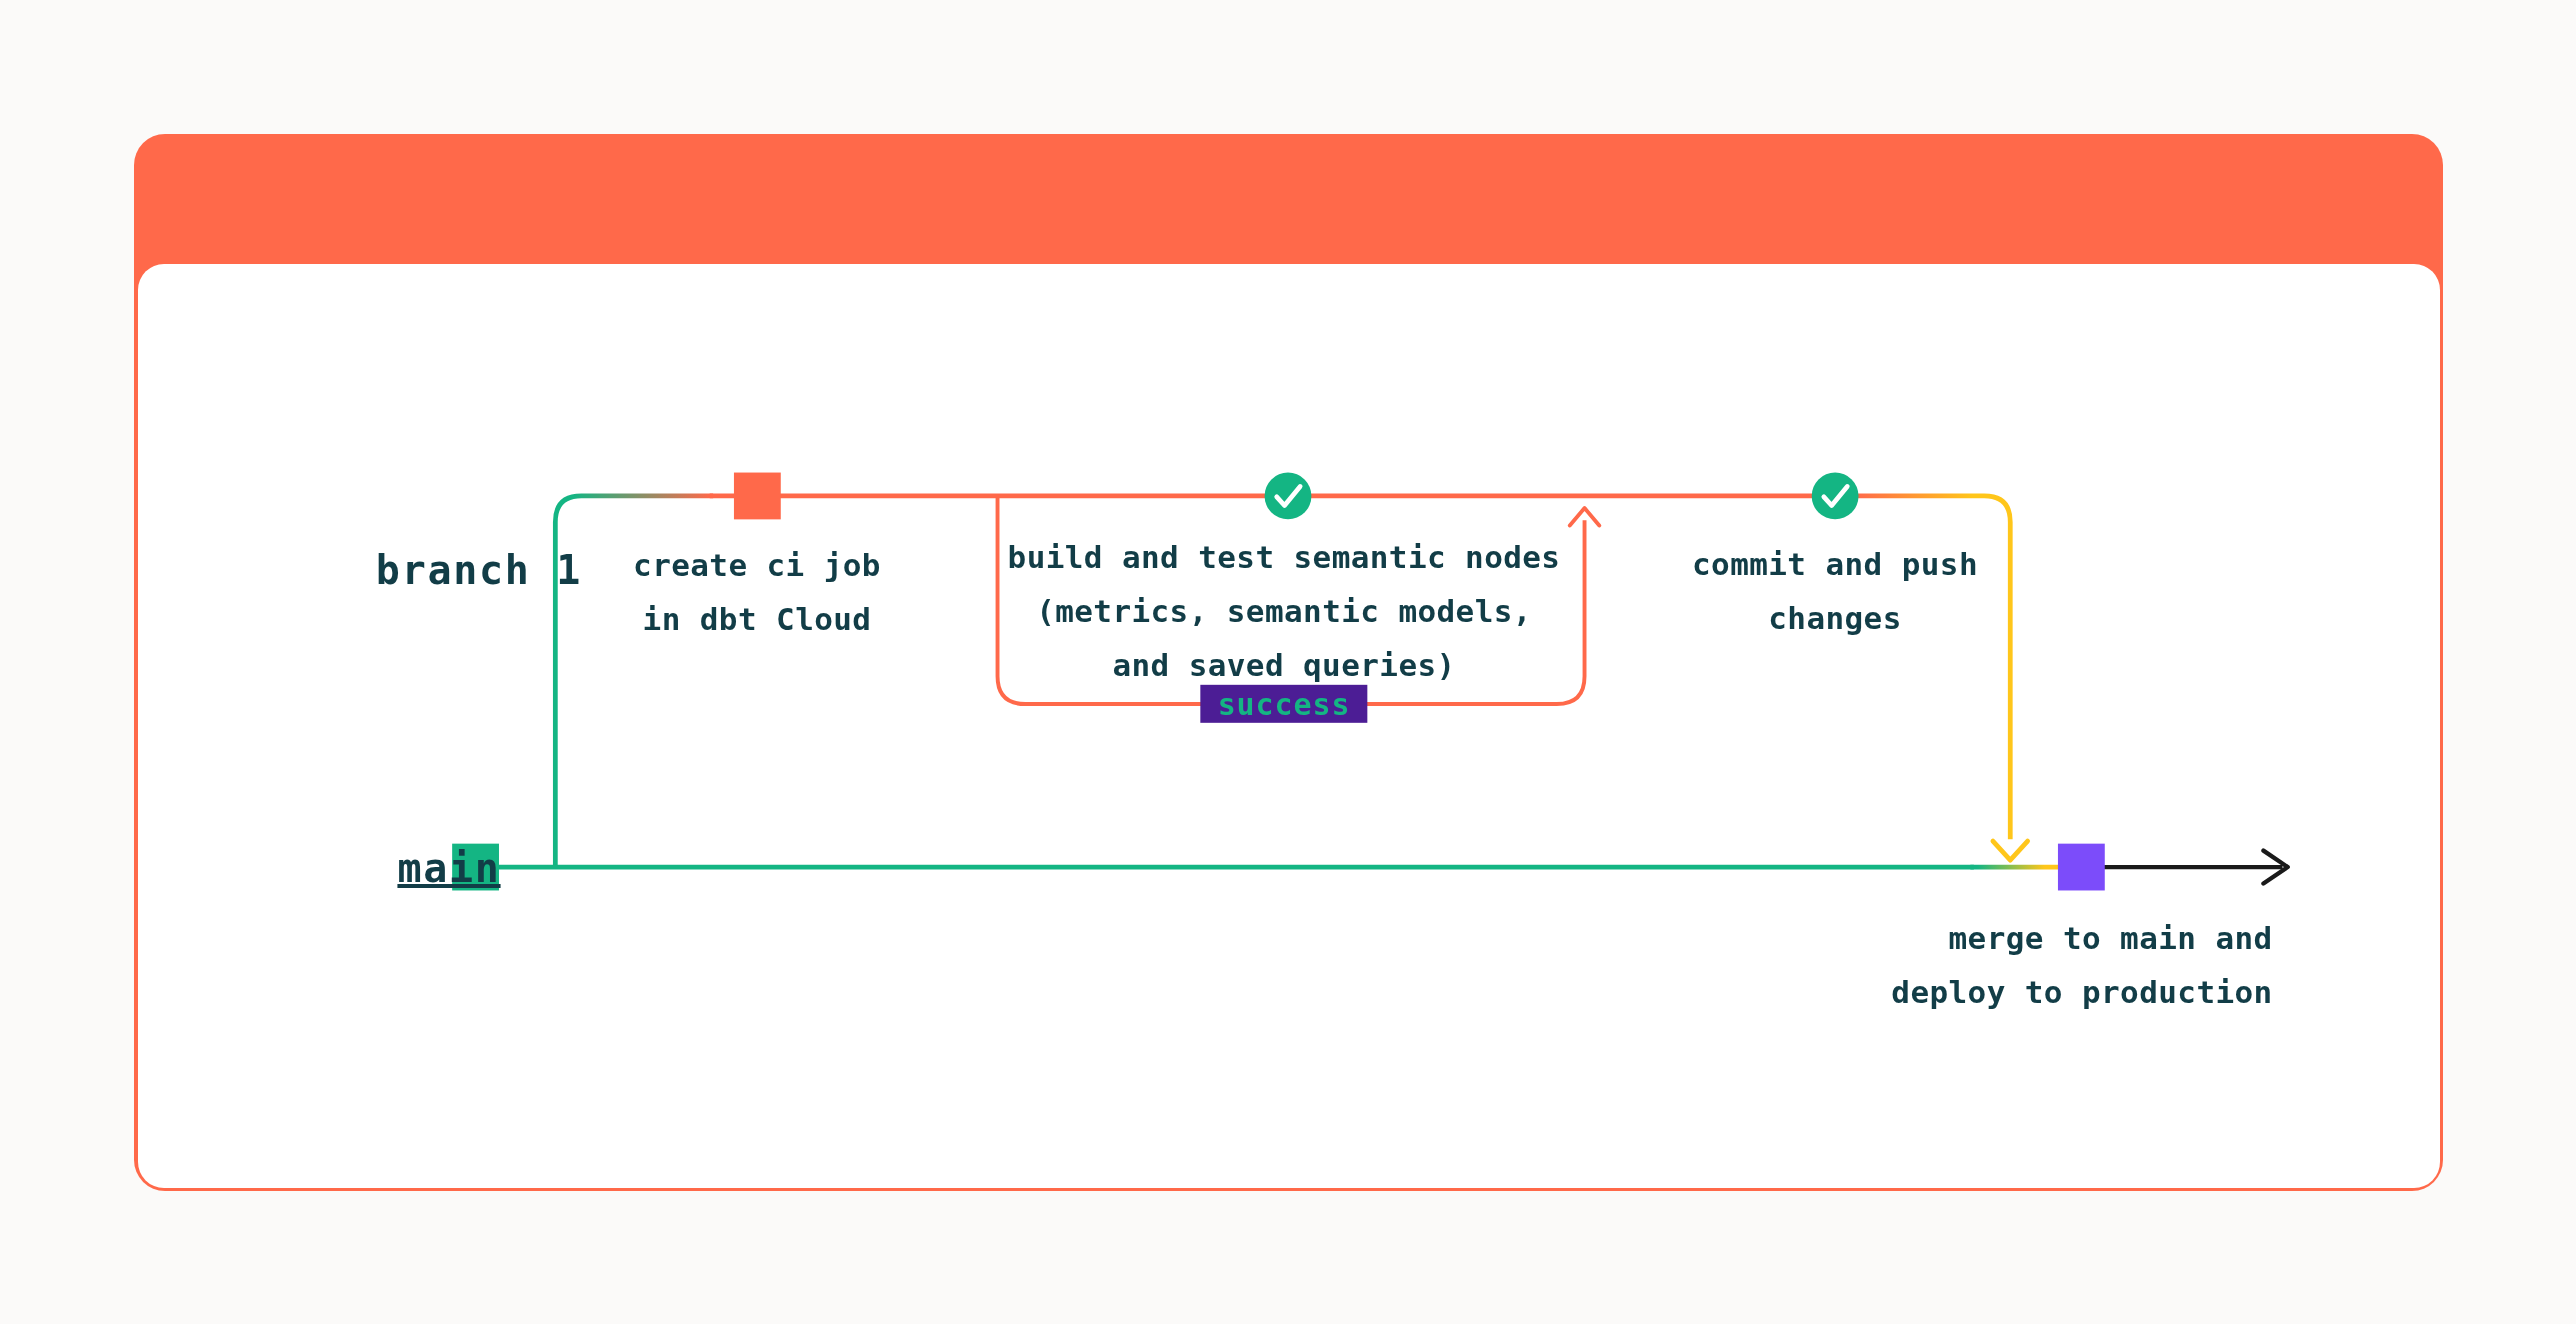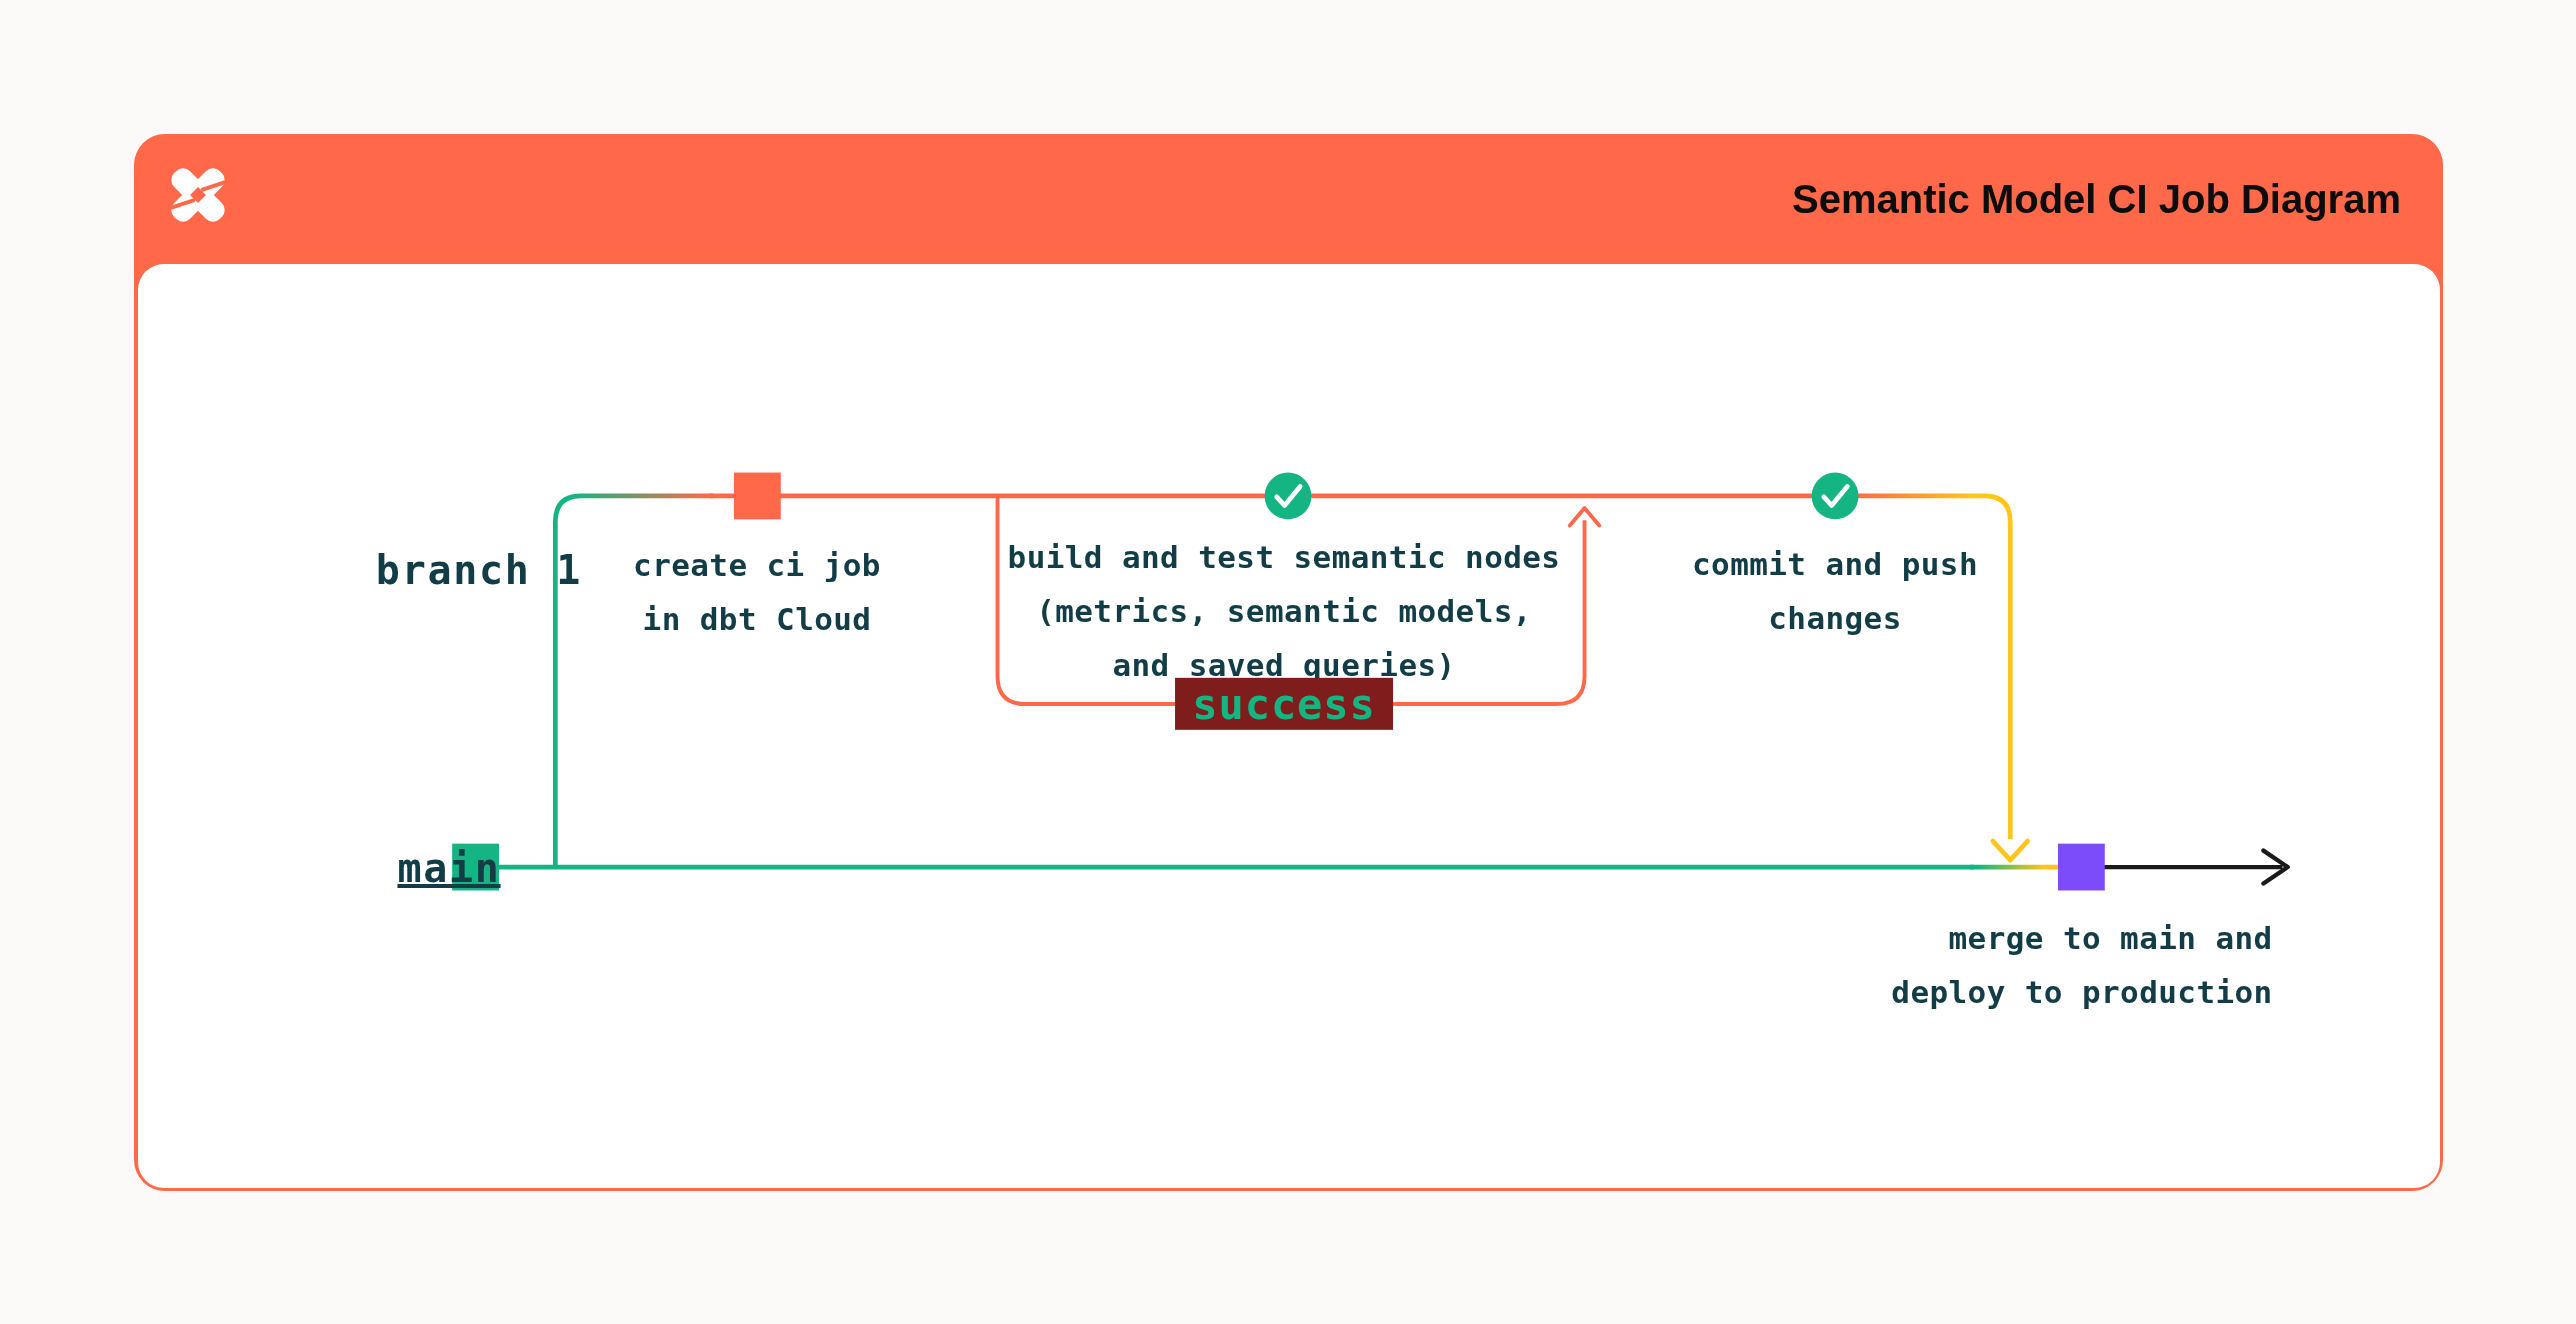--- a/index.html
+++ b/index.html
@@ -59,46 +59,31 @@
     position: absolute;
     transform: translate(-50%, -50%);
     text-align: center;
     color: #123D47;
     font-weight: bold;
     white-space: pre-line;
   }
   .lbl-branch { font-size: 40px; letter-spacing: 1.7px; margin-left: 48px; }
   .lbl-node   { font-size: 31px; line-height: 54px; letter-spacing: 0.4px; }
   .lbl-success {
-    font-size: 42px;
+    font-size: 30px;
     color: #14B583;
-    background: #7f1d1d;
+    background: #4c1d95;
     padding: 1.7px 17.3px;
     letter-spacing: 0.9px;
   }
 </style>
 </head>
 <body>
 
 <div class="card">
-  <div class="card-header">
-
-    <svg class="logo" viewBox="0 0 100 100">
-      <g transform="rotate(45 50 50)">
-        <rect x="33" y="1" width="34" height="98" rx="15" fill="#FFFFFF"></rect>
-        <rect x="1" y="33" width="98" height="34" rx="15" fill="#FFFFFF"></rect>
-      </g>
-      <g>
-        <path d="M57,42 L90,31" stroke="#FF694A" stroke-width="6" stroke-linecap="round" fill="none"></path>
-        <path d="M43,58 L10,69" stroke="#FF694A" stroke-width="6" stroke-linecap="round" fill="none"></path>
-        <rect x="41.5" y="41.5" width="17" height="17" transform="rotate(45 50 50)" fill="#FF694A"></rect>
-      </g>
-    </svg>
-    <div class="card-title">Semantic Model CI Job Diagram</div>
-  </div>
   <div class="card-body"></div>
 </div>
 
 <svg class="diagram" viewBox="0 0 2970 1527">
   <defs>
     <linearGradient id="gradGreenOrange" gradientUnits="userSpaceOnUse" x1="660" y1="0" x2="820" y2="0">
       <stop offset="0" stop-color="#14B583"></stop>
       <stop offset="1" stop-color="#FF694A"></stop>
     </linearGradient>
     <linearGradient id="gradOrangeYellow" gradientUnits="userSpaceOnUse" x1="2140" y1="0" x2="2275" y2="0">

